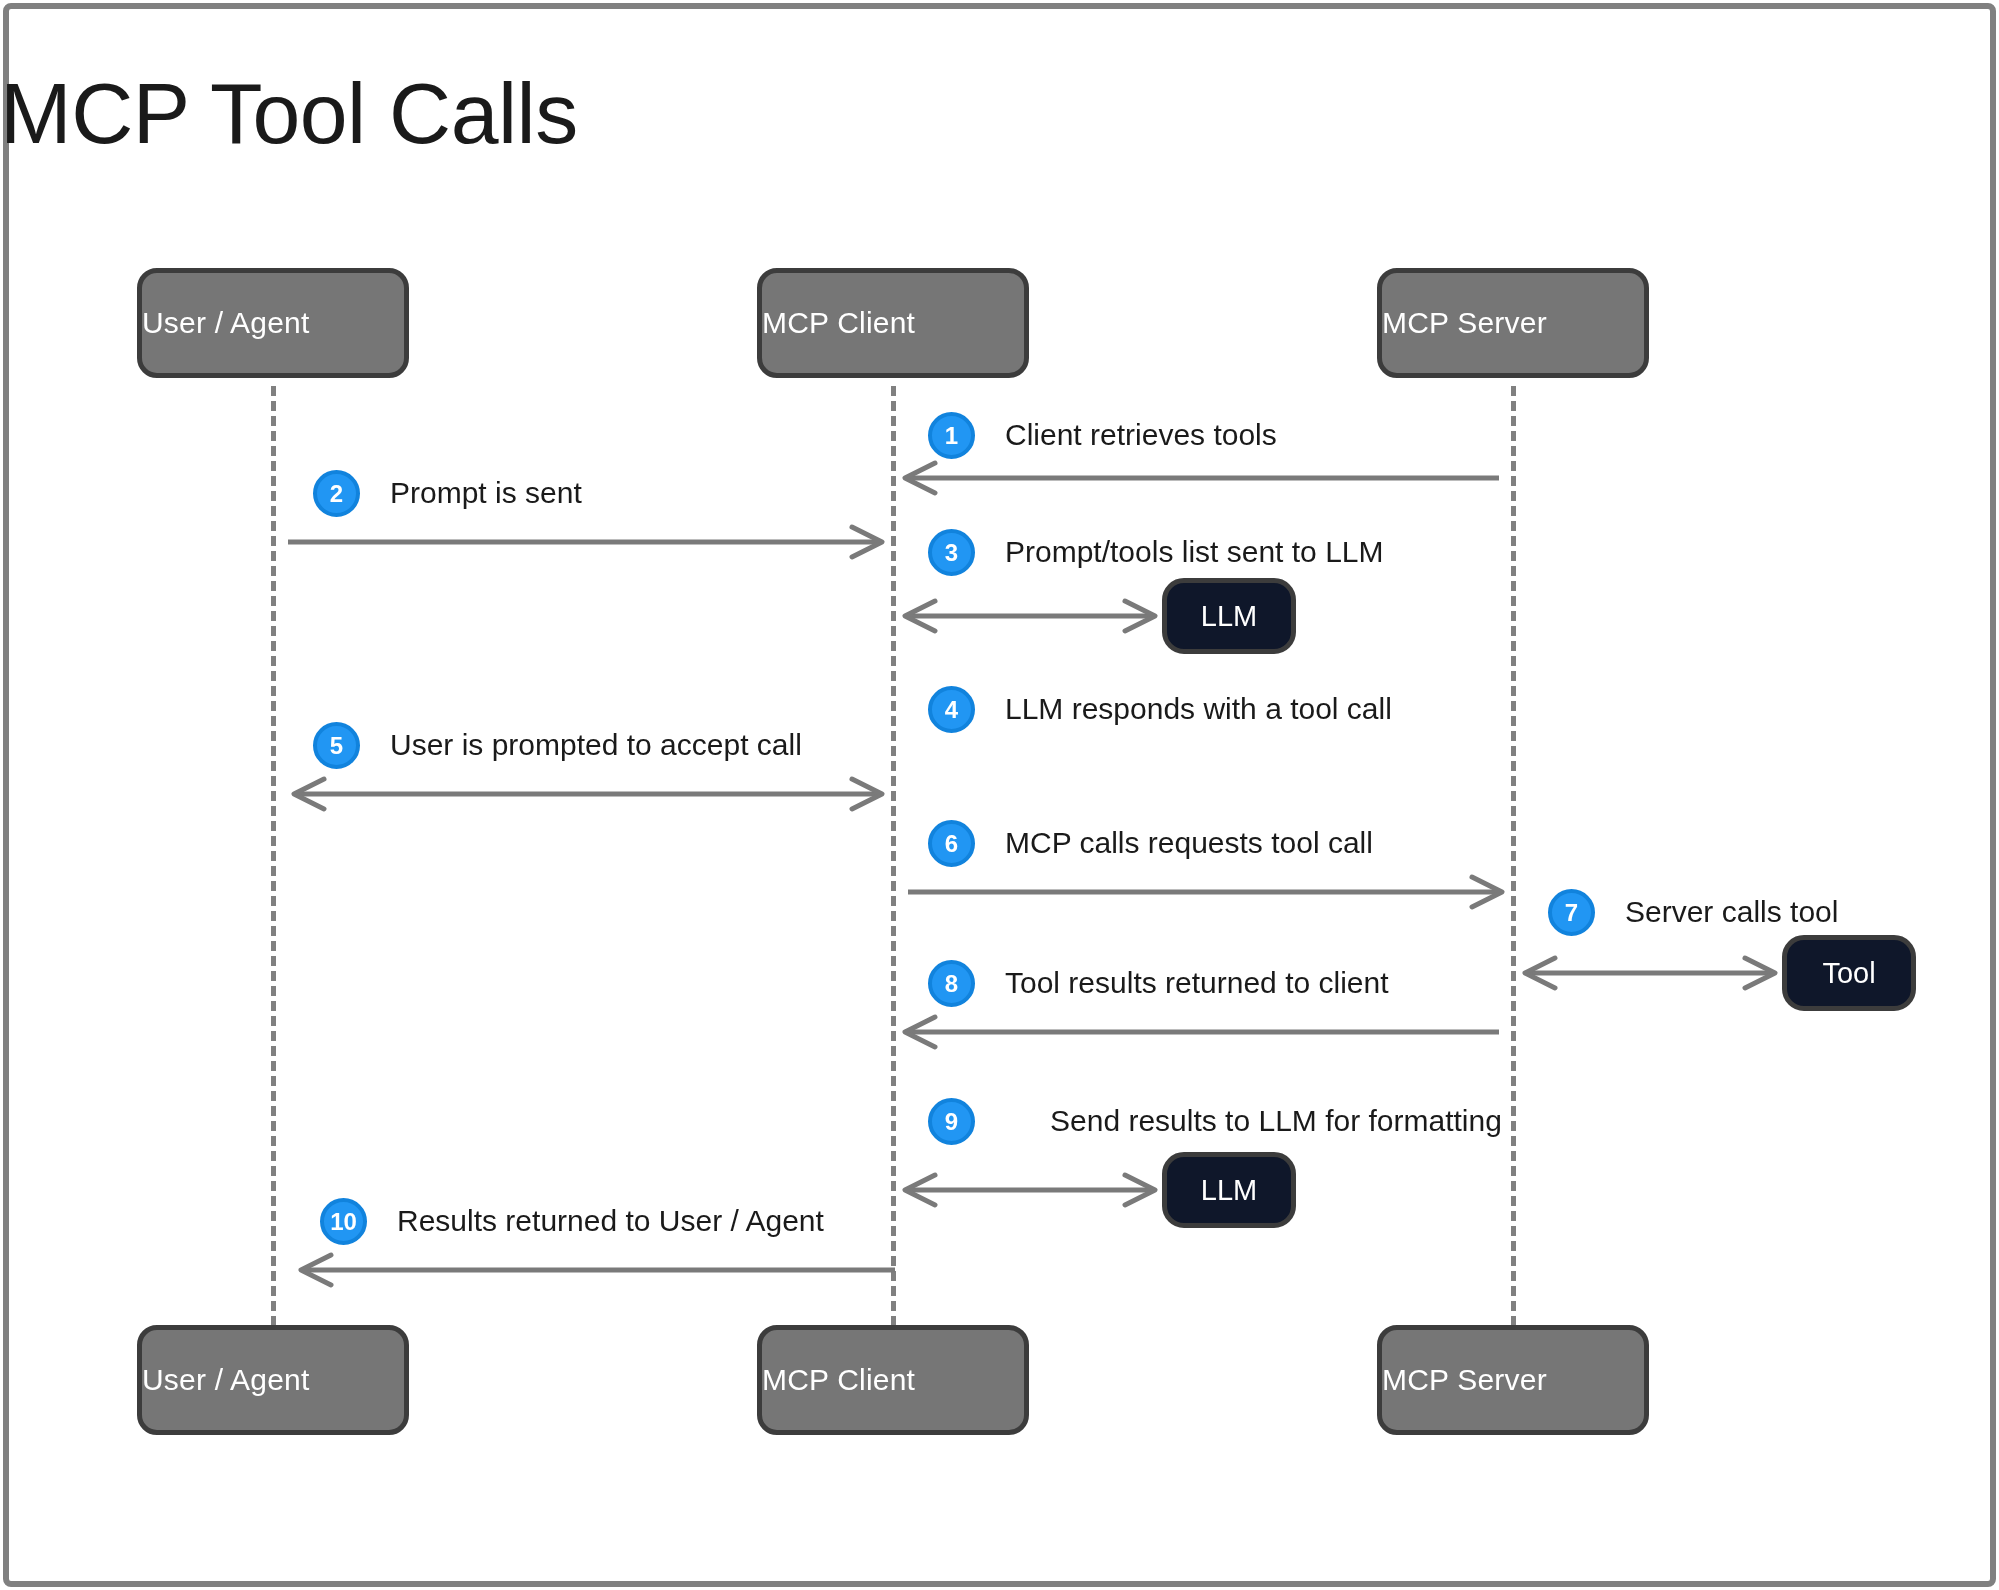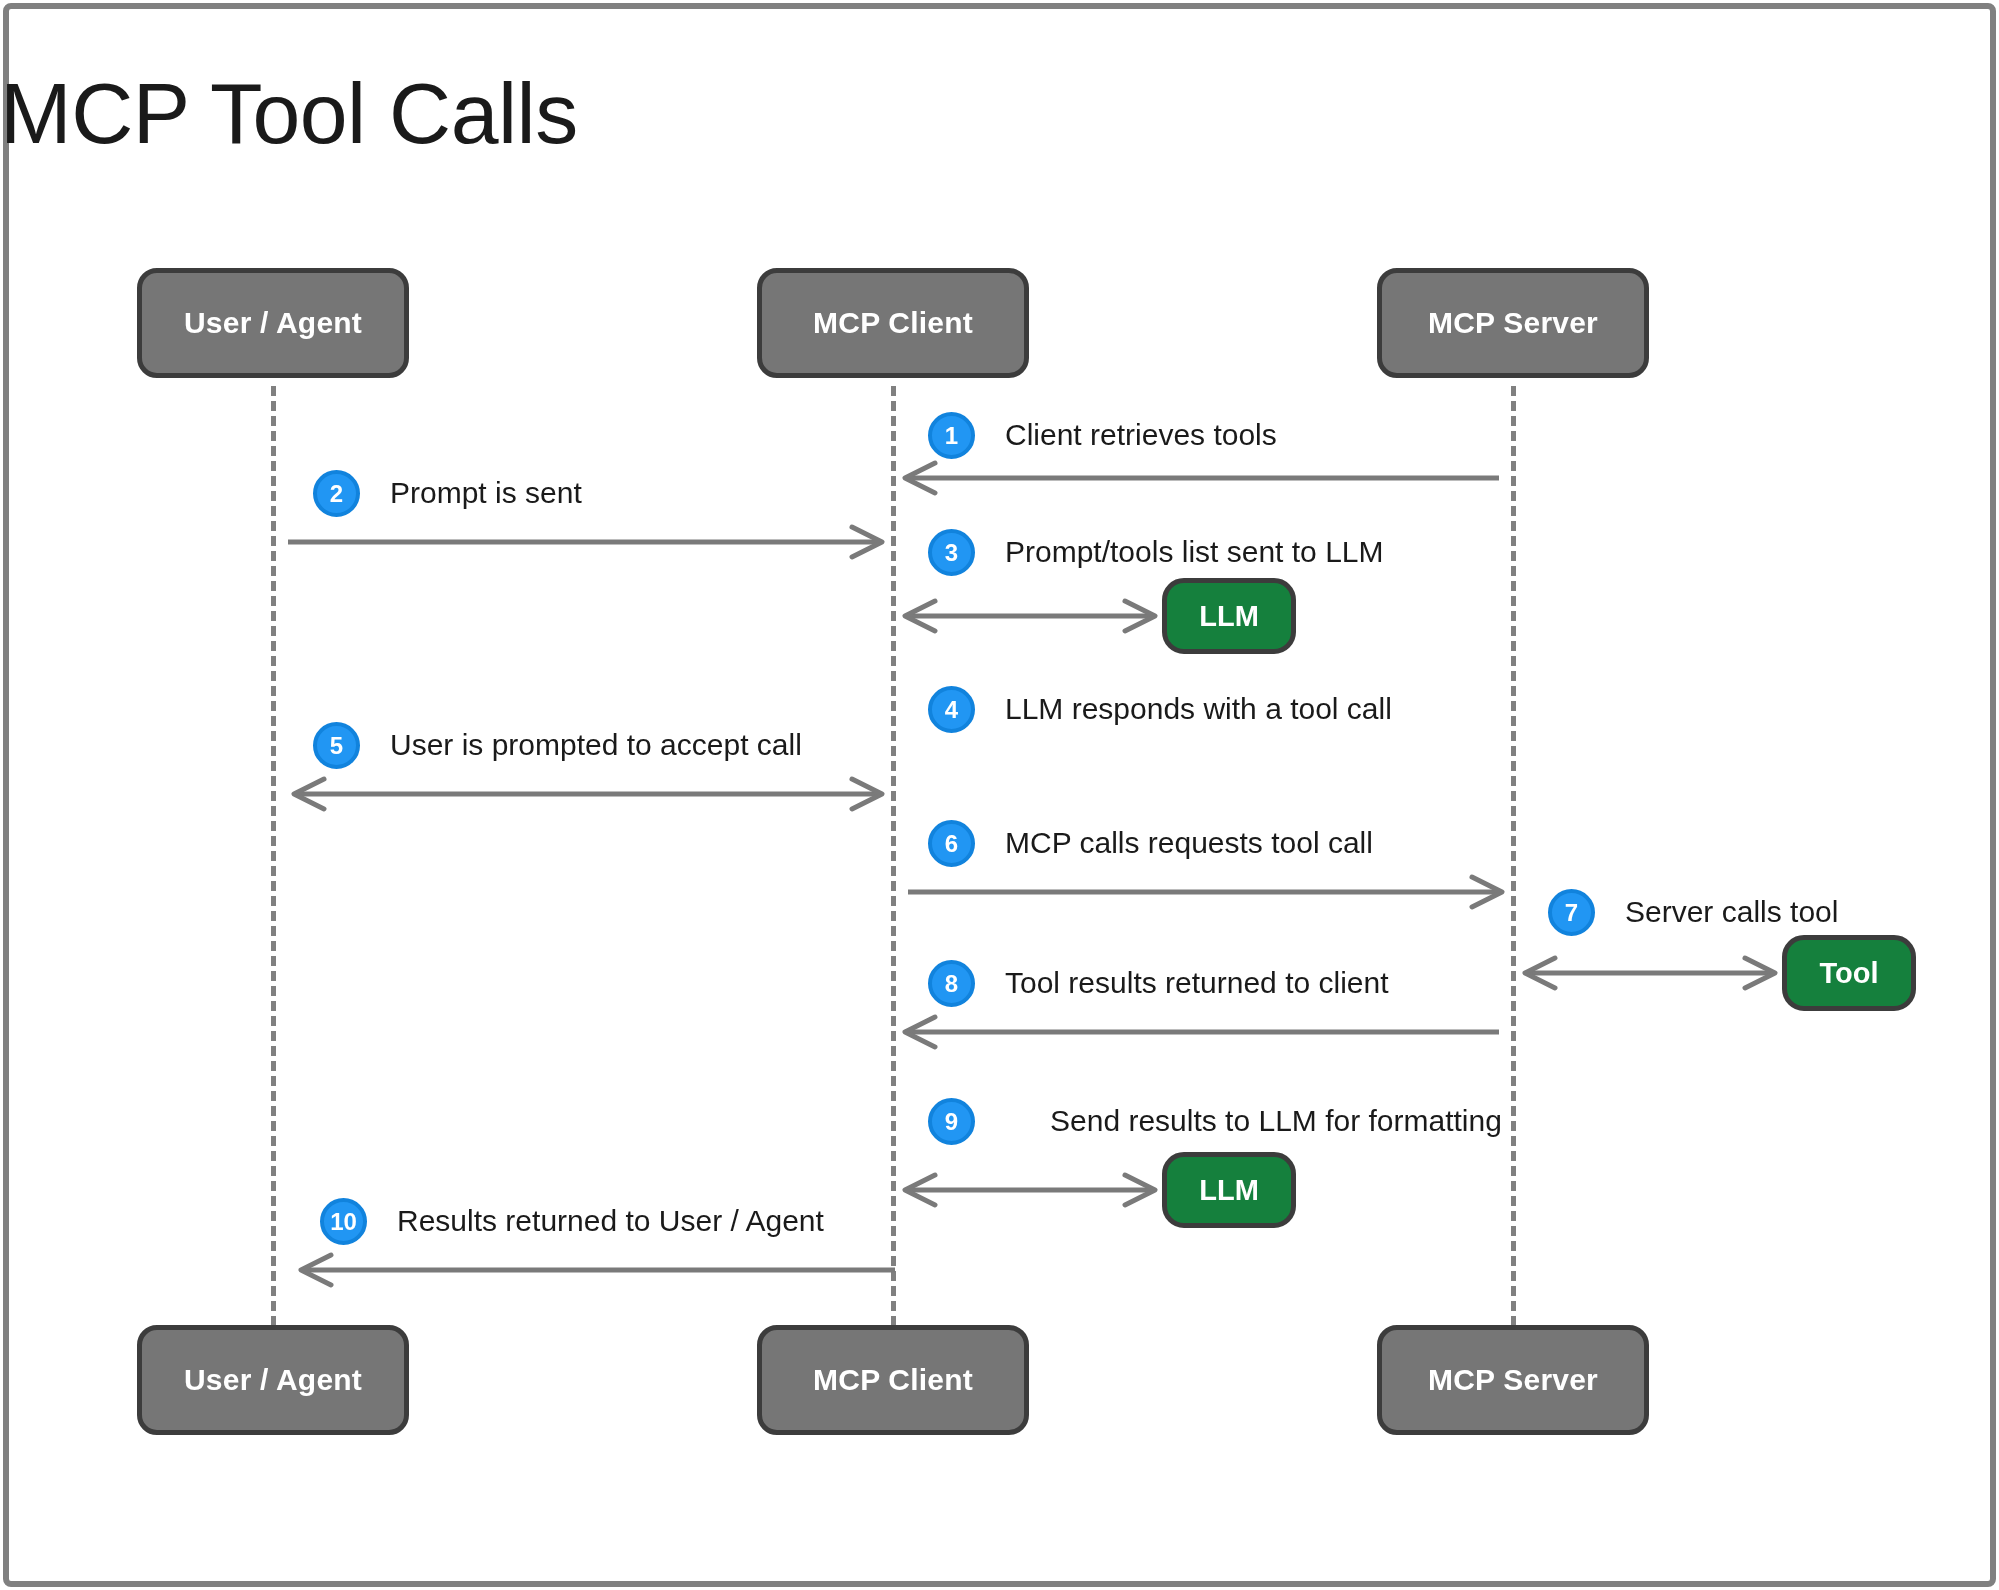--- a/index.html
+++ b/index.html
@@ -45,43 +45,42 @@
   
   .participant-box {
     position: absolute;
     box-sizing: border-box;
     background: #767676;
     border: 5px solid #3c3c3c;
     border-radius: 20px;
     color: #ffffff;
     display: flex;
     align-items: center;
-    justify-content: center;
+    justify-content: flex-start;
     font-size: 30px;
-    font-weight: 700;
+    font-weight: 400;
     letter-spacing: 0.2px;
   }
   .lifeline {
     position: absolute;
     width: 0;
     border-left: 5px dashed #808080;
   }
   
   .side-box {
     position: absolute;
     box-sizing: border-box;
-    background: #15803d;
+    background: #0f172a;
     border: 5px solid #3c3c3c;
     border-radius: 22px;
     color: #ffffff;
     display: flex;
     align-items: center;
     justify-content: center;
     font-size: 29px;
-    font-weight: bold;
   }
   
   .step-badge {
     position: absolute;
     width: 47px;
     height: 47px;
     box-sizing: border-box;
     border-radius: 50%;
     background: #2196f3;
     border: 4px solid #1183dd;

